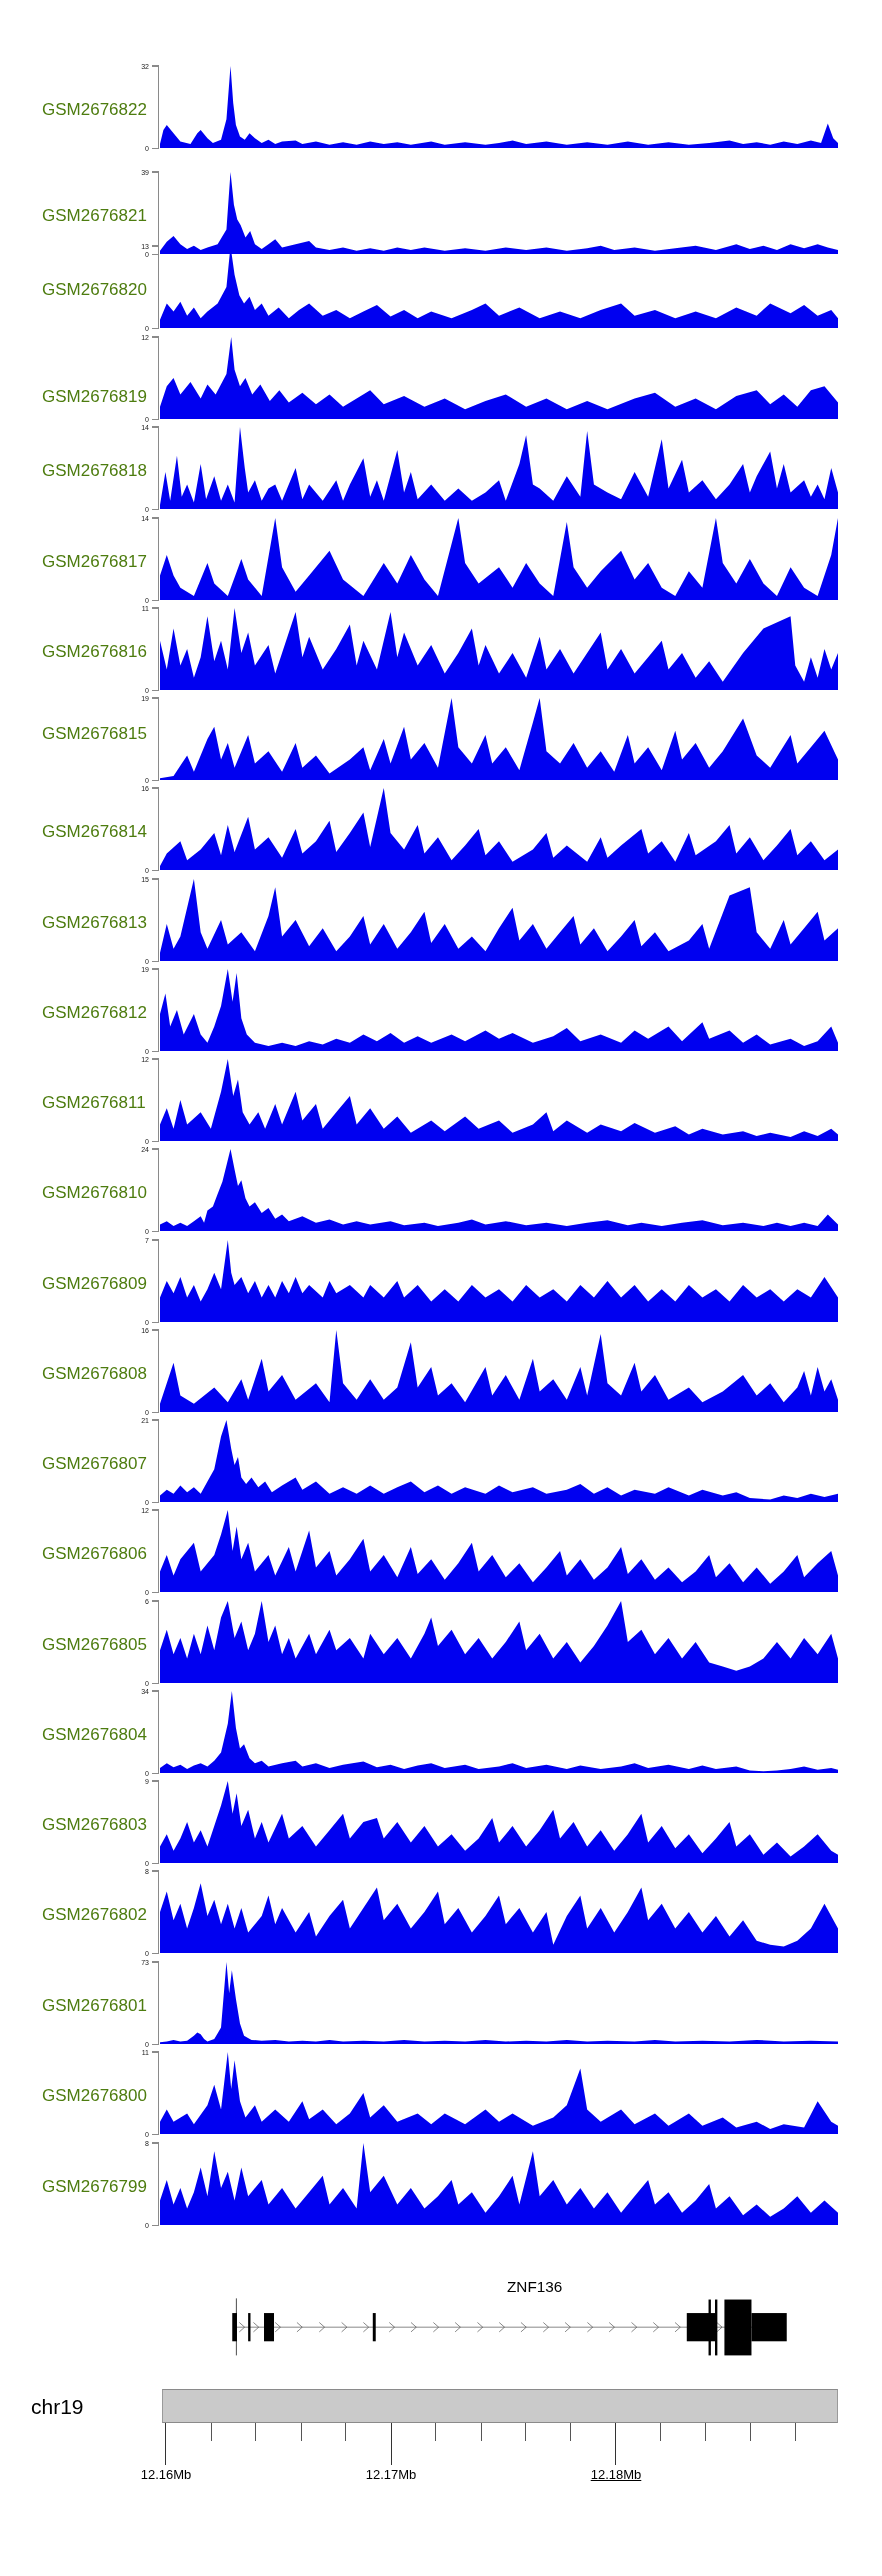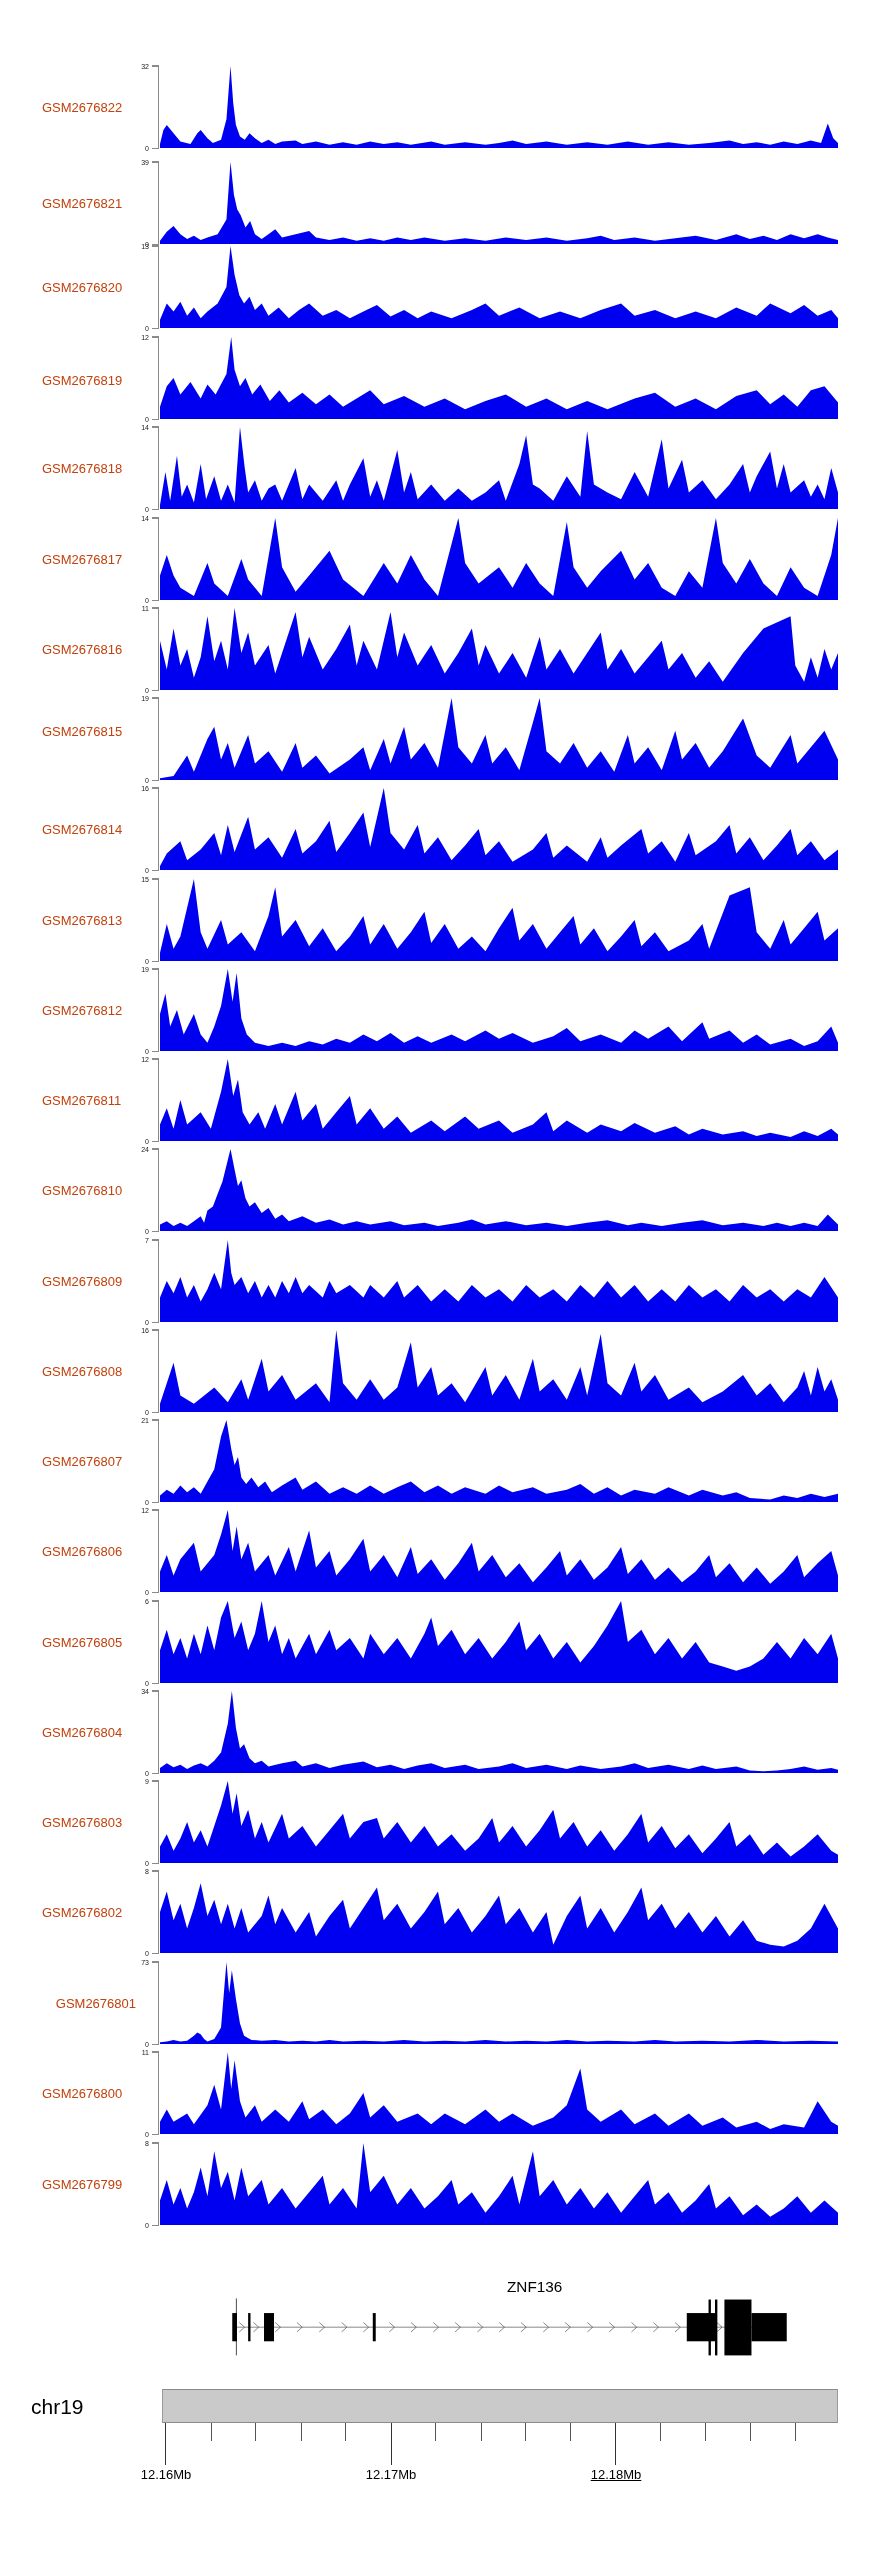--- a/index.html
+++ b/index.html
@@ -1,19 +1,19 @@
 <!DOCTYPE html>
 <html style="font-size:9.4px"><head>
 <meta charset="utf-8">
 <style>
   html,body{margin:0;padding:0;background:#ffffff;}
   body{width:882px;height:2576px;position:relative;font-family:"Liberation Sans",sans-serif;color:#000;}
   #figure{position:absolute;left:0;top:0;width:882px;height:2576px;}
   .track{position:absolute;left:0;width:882px;}
-  .track-label{position:absolute;left:42px;width:94px;font-size:13px;color:#c2410c;white-space:nowrap;}
+  .track-label{position:absolute;left:42px;width:94px;font-size:17px;color:#4d7c0f;white-space:nowrap;}
   .ymax-label,.yzero-label{position:absolute;font-size:7px;color:#1a1a1a;text-align:right;width:21px;transform:translateY(-50%);}
   .yaxis-line{position:absolute;width:1.2px;background:#8a8a8a;}
   .yaxis-tick{position:absolute;height:1.2px;width:6.5px;background:#8a8a8a;}
   .signal-svg{position:absolute;display:block;}
   .gene-label{position:absolute;font-size:15.3px;color:#000;white-space:nowrap;}
   .chrom-label{position:absolute;font-size:21px;color:#000;}
   .ruler-bar{position:absolute;background:#cacaca;border-top:1.2px solid #8a8a8a;border-bottom:1.2px solid #8a8a8a;border-left:0.6px solid #9a9a9a;border-right:0.6px solid #9a9a9a;box-sizing:border-box;}
   .ruler-tick{position:absolute;background:#555;}
   .ruler-tick.major{background:#333;}
   .ruler-tick-label{position:absolute;font-size:13px;color:#000;transform:translateX(-50%);white-space:nowrap;}
@@ -29,21 +29,21 @@
       <span class="ymax-label" style="left: 128px; top: 0px;">32</span>
       <span class="yzero-label" style="left: 128px; top: 82px;">0</span>
       <div class="yaxis-line" style="left: 158px; top: 0px; height: 82px;"></div>
       <div class="yaxis-tick tick-top" style="left: 152px; top: -0.6px;"></div>
       <div class="yaxis-tick tick-bottom" style="left: 152px; top: 82px;"></div>
       <svg class="signal-svg" preserveAspectRatio="none" width="678" height="82" viewBox="0 0 1152 140" style="left: 160px; top: 0px;">
         <polygon points="0,140 0.0,133.0 5.8,109.2 11.5,100.8 23.0,114.8 34.6,128.8 51.8,133.0 63.4,114.8 69.1,109.2 80.6,123.2 89.9,131.6 103.7,126.0 112.9,91.0 119.8,0.0 124.4,63.0 129.0,100.8 135.9,120.4 144.0,126.0 152.1,114.8 161.3,123.2 172.8,131.6 184.3,126.0 195.8,133.0 207.4,128.8 230.4,127.4 241.9,133.0 265.0,128.8 288.0,134.4 311.0,130.2 334.1,134.4 357.1,128.8 380.2,133.0 403.2,130.2 426.2,134.4 460.8,128.8 483.8,134.4 518.4,130.2 553.0,134.4 576.0,131.6 599.0,127.4 622.1,133.0 656.6,128.8 691.2,134.4 725.8,130.2 760.3,134.4 794.9,128.8 829.4,134.4 864.0,130.2 898.6,134.4 933.1,131.6 967.7,127.4 990.7,133.0 1013.8,130.2 1036.8,134.4 1059.8,128.8 1082.9,133.0 1105.9,127.4 1123.2,131.6 1134.7,98.0 1143.9,123.2 1152.0,131.6 1152,140" fill="#0000F0"></polygon>
       </svg>
     </div>
 
-    <div class="track" style="top: 162px; height: 82px;">
+    <div class="track" style="top: 172px; height: 82px;">
       <div class="track-label" style="top: 34px;">GSM2676821</div>
       <span class="ymax-label" style="left: 128px; top: 0px;">39</span>
       <span class="yzero-label" style="left: 128px; top: 82px;">0</span>
       <div class="yaxis-line" style="left: 158px; top: 0px; height: 82px;"></div>
       <div class="yaxis-tick tick-top" style="left: 152px; top: -0.6px;"></div>
       <div class="yaxis-tick tick-bottom" style="left: 152px; top: 82px;"></div>
       <svg class="signal-svg" preserveAspectRatio="none" width="678" height="82" viewBox="0 0 1152 140" style="left: 160px; top: 0px;">
         <polygon points="0,140 0.0,134.4 11.5,119.0 23.0,109.2 34.6,123.2 46.1,131.6 57.6,126.0 69.1,133.0 80.6,128.8 97.9,123.2 112.9,98.0 119.8,0.0 125.6,56.0 131.3,81.2 137.1,91.0 145.2,112.0 153.2,100.8 161.3,123.2 172.8,131.6 184.3,123.2 195.8,114.8 207.4,128.8 230.4,123.2 253.4,117.6 265.0,128.8 288.0,133.0 311.0,128.8 334.1,134.4 357.1,130.2 380.2,134.4 403.2,128.8 426.2,133.0 449.3,128.8 483.8,134.4 518.4,130.2 553.0,134.4 587.5,128.8 622.1,133.0 656.6,128.8 691.2,134.4 725.8,130.2 748.8,126.0 771.8,133.0 806.4,128.8 841.0,134.4 875.5,130.2 910.1,126.0 944.6,133.0 979.2,123.2 1002.2,131.6 1025.3,126.0 1048.3,133.0 1071.4,123.2 1094.4,130.2 1117.4,123.2 1134.7,128.8 1152.0,133.0 1152,140" fill="#0000F0"></polygon>
       </svg>
     </div>
@@ -54,21 +54,21 @@
       <span class="yzero-label" style="left: 128px; top: 82px;">0</span>
       <div class="yaxis-line" style="left: 158px; top: 0px; height: 82px;"></div>
       <div class="yaxis-tick tick-top" style="left: 152px; top: -0.6px;"></div>
       <div class="yaxis-tick tick-bottom" style="left: 152px; top: 82px;"></div>
       <svg class="signal-svg" preserveAspectRatio="none" width="678" height="82" viewBox="0 0 1152 140" style="left: 160px; top: 0px;">
         <polygon points="0,140 0.0,126.0 11.5,98.0 23.0,112.0 34.6,95.2 46.1,119.0 57.6,105.0 69.1,123.2 80.6,112.0 97.9,98.0 112.9,70.0 119.8,0.0 126.7,49.0 134.8,84.0 142.8,98.0 152.1,86.8 161.3,109.2 172.8,98.0 184.3,119.0 201.6,105.0 218.9,123.2 236.2,109.2 253.4,98.0 276.5,119.0 299.5,109.2 322.6,123.2 345.6,112.0 368.6,100.8 391.7,120.4 414.7,109.2 437.8,123.2 460.8,112.0 495.4,123.2 529.9,109.2 553.0,98.0 576.0,119.0 610.6,105.0 645.1,123.2 679.7,112.0 714.2,123.2 748.8,109.2 783.4,98.0 806.4,119.0 841.0,109.2 875.5,123.2 910.1,112.0 944.6,123.2 979.2,105.0 1013.8,119.0 1036.8,98.0 1071.4,114.8 1094.4,100.8 1117.4,119.0 1140.5,109.2 1152.0,123.2 1152,140" fill="#0000F0"></polygon>
       </svg>
     </div>
 
     <div class="track" style="top: 337px; height: 82px;">
-      <div class="track-label" style="top: 36px;">GSM2676819</div>
+      <div class="track-label" style="top: 50px;">GSM2676819</div>
       <span class="ymax-label" style="left: 128px; top: 0px;">12</span>
       <span class="yzero-label" style="left: 128px; top: 82px;">0</span>
       <div class="yaxis-line" style="left: 158px; top: 0px; height: 82px;"></div>
       <div class="yaxis-tick tick-top" style="left: 152px; top: -0.6px;"></div>
       <div class="yaxis-tick tick-bottom" style="left: 152px; top: 82px;"></div>
       <svg class="signal-svg" preserveAspectRatio="none" width="678" height="82" viewBox="0 0 1152 140" style="left: 160px; top: 0px;">
         <polygon points="0,140 0.0,119.0 11.5,84.0 23.0,70.0 34.6,98.0 51.8,77.0 69.1,105.0 80.6,81.2 94.5,98.0 112.9,63.0 121.0,0.0 126.7,56.0 135.9,84.0 145.2,70.0 156.7,98.0 170.5,81.2 186.6,109.2 202.8,91.0 218.9,112.0 241.9,95.2 265.0,114.8 288.0,98.0 311.0,119.0 334.1,105.0 357.1,91.0 380.2,114.8 414.7,100.8 449.3,119.0 483.8,105.0 518.4,123.2 553.0,109.2 587.5,98.0 622.1,119.0 656.6,105.0 691.2,123.2 725.8,109.2 760.3,123.2 806.4,105.0 841.0,95.2 875.5,119.0 910.1,105.0 944.6,123.2 979.2,100.8 1013.8,91.0 1036.8,114.8 1059.8,98.0 1082.9,119.0 1105.9,91.0 1129.0,84.0 1152.0,112.0 1152,140" fill="#0000F0"></polygon>
       </svg>
     </div>
 

